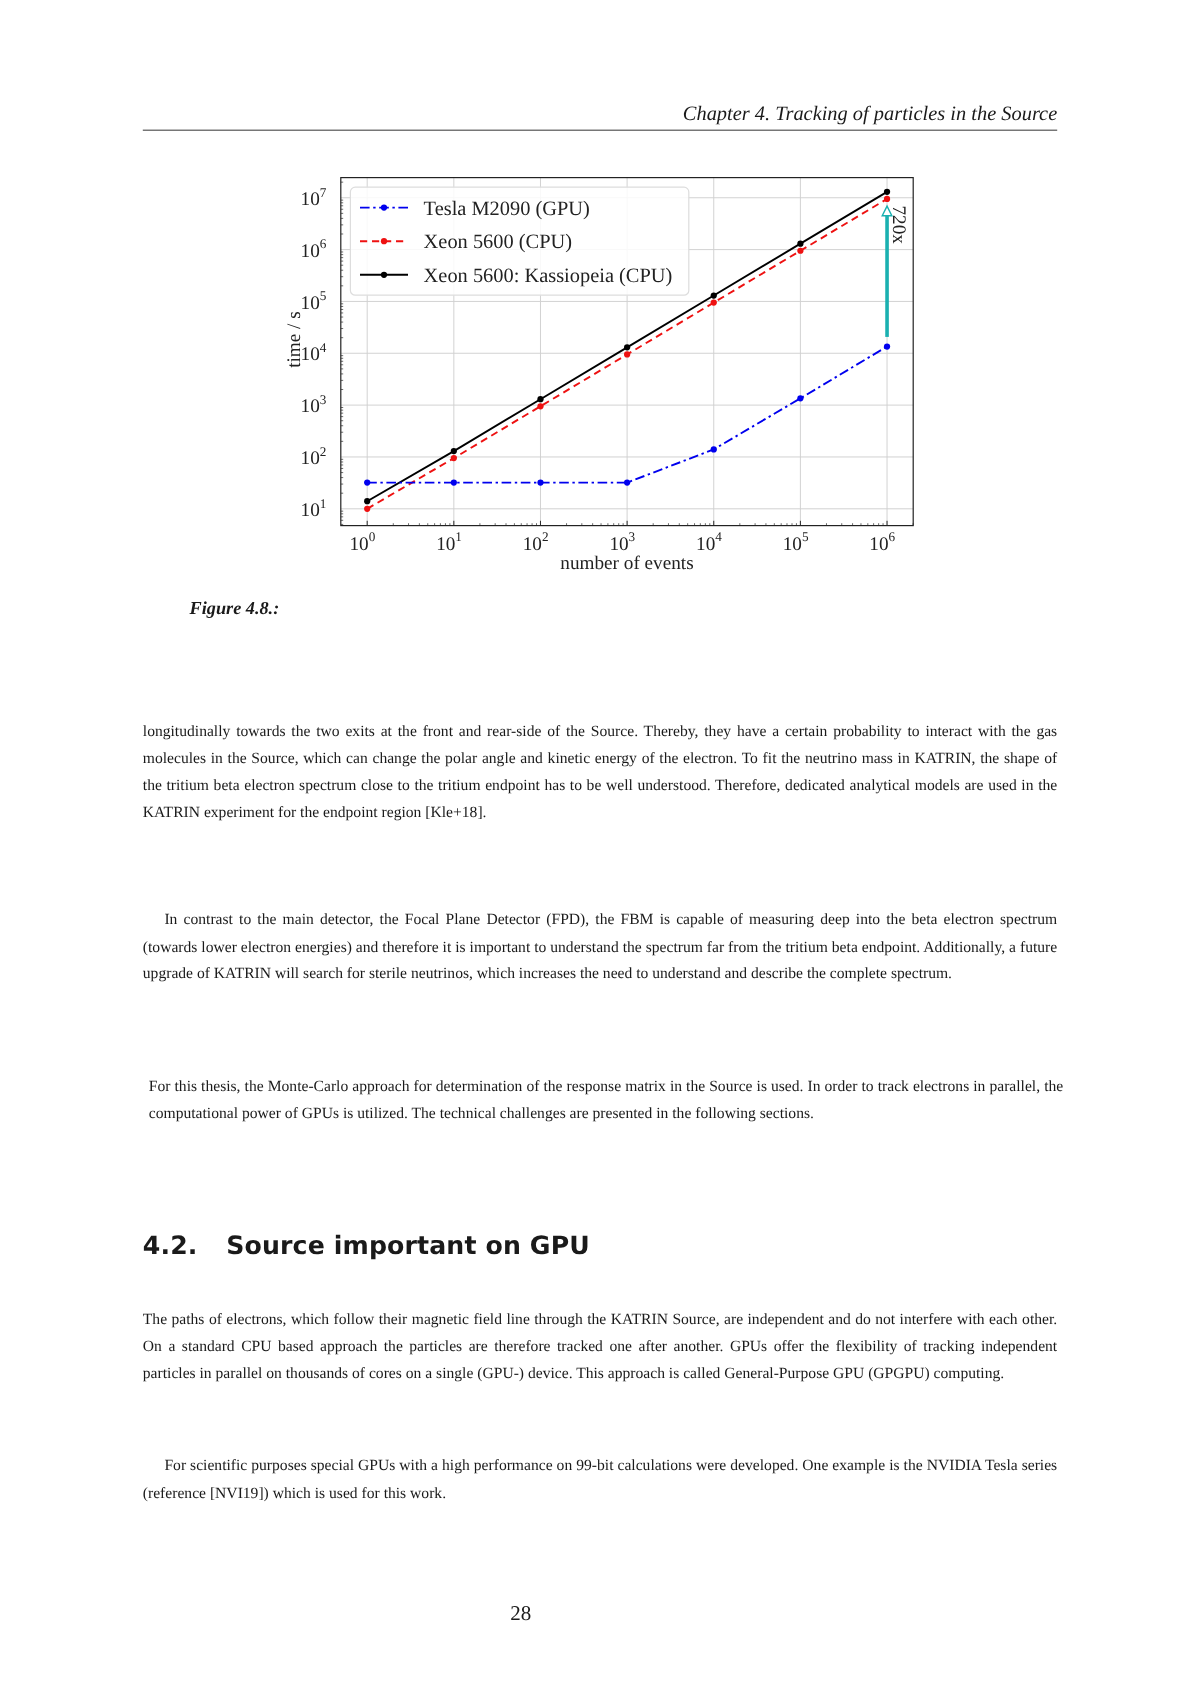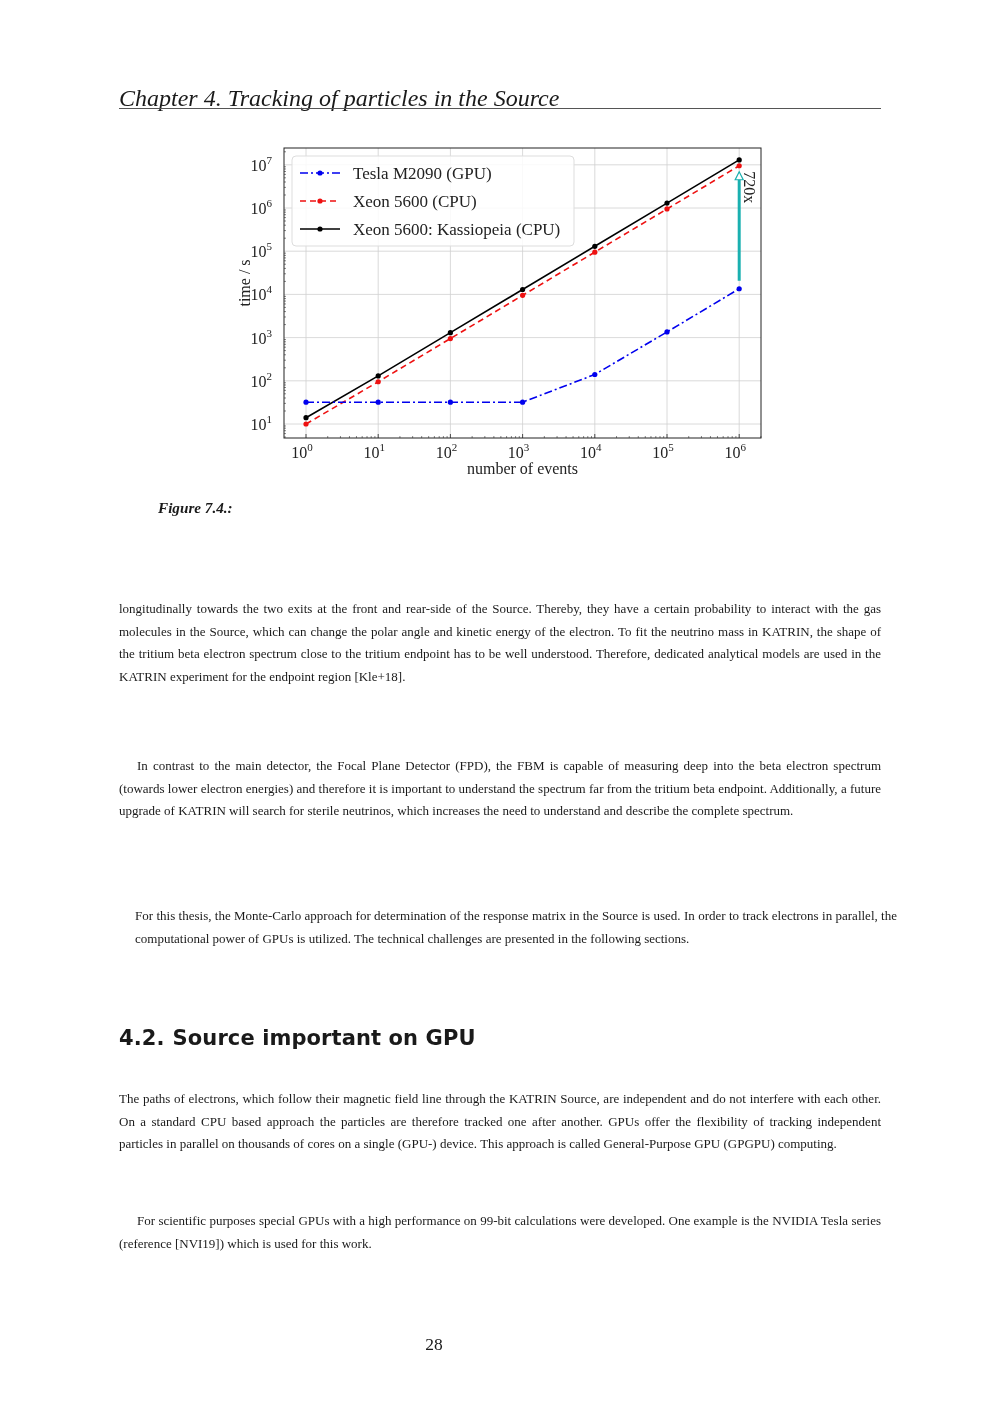--- a/index.html
+++ b/index.html
@@ -1,31 +1,31 @@
 <!DOCTYPE html>
 <html><head>
 <meta charset="utf-8">
 <style>
   html, body { margin: 0; padding: 0; background: #ffffff; }
   body { width: 1000px; height: 1414px; position: relative; overflow: hidden;
          font-family: "Liberation Serif", "DejaVu Serif", serif; color: #1a1a1a; }
-  .running-head { position: absolute; left: 119px; width: 762px; top: 85px; text-align: left;
-         font-style: italic; font-size: 24px; }
+  .running-head { position: absolute; left: 119px; width: 762px; top: 85px; text-align: right;
+         font-style: italic; font-size: 17px; }
   .head-rule { position: absolute; left: 119px; width: 762px; top: 108px; height: 1px; background: #555; }
   .figure { position: absolute; left: 230px; top: 140px; width: 540px; height: 340px; }
   .figure svg { width: 540px; height: 340px; display: block; }
   .caption { position: absolute; left: 158px; top: 497px; width: 690px; font-size: 15.2px;
          font-style: italic; line-height: 22px; }
   .caption .cap-label { font-weight: bold; font-style: italic; position: absolute; left: 0; top: 0; }
   .caption .cap-text { display: block; margin-left: 106px; text-align: justify; }
   .para { position: absolute; left: 119px; width: 762px; font-size: 13px; line-height: 22.5px;
          text-align: justify; hyphens: manual; }
   .section-title { position: absolute; left: 119px; top: 1026px; font-family: "DejaVu Sans", sans-serif;
          font-weight: bold; font-size: 21px; letter-spacing: 0.1px; }
-  .section-title .num { margin-right: 8px; }
+  .section-title .num { margin-right: 24px; }
   .page-number { position: absolute; left: 0; width: 868px; top: 1334px; text-align: center; font-size: 17.5px; }
 </style>
 </head>
 <body>
 
 <div class="running-head">Chapter 4. Tracking of particles in the Source</div>
 <div class="head-rule"></div>
 
 <div class="figure">
   <svg id="chart" viewBox="0 0 540 340" xmlns="http://www.w3.org/2000/svg">
@@ -204,26 +204,26 @@
       <line x1="70" y1="61" x2="110" y2="61" stroke="#ee1111" stroke-width="1.6" stroke-dasharray="6,4"></line>
       <circle cx="90" cy="61" r="2.6" fill="#ee1111"></circle>
       <text x="123" y="67" font-size="17" fill="#222" font-family="Liberation Serif, serif">Xeon 5600 (CPU)</text>
       <line x1="70" y1="89" x2="110" y2="89" stroke="#000000" stroke-width="1.6"></line>
       <circle cx="90" cy="89" r="2.6" fill="#000000"></circle>
       <text x="123" y="95" font-size="17" fill="#222" font-family="Liberation Serif, serif">Xeon 5600: Kassiopeia (CPU)</text>
     </svg>
 </div>
 
 <div class="caption">
-  <span class="cap-label">Figure 7.4.:</span>
+  <span class="cap-label">Figure 4.8.:</span>
 </div>
 
 <p class="para" style="top:598px;margin:0;">longitudinally towards the two exits at the front and rear-side of the Source. Thereby, they have a certain probability to interact with the gas molecules in the Source, which can change the polar angle and kinetic energy of the electron. To fit the neutrino mass in KATRIN, the shape of the tritium beta electron spectrum close to the tritium endpoint has to be well understood. Therefore, dedicated analytical models are used in the KATRIN experiment for the endpoint region [Kle+18].</p>
 <p class="para" style="top:755px;margin:0;text-indent:18px;">In contrast to the main detector, the Focal Plane Detector (FPD), the FBM is capable of measuring deep into the beta electron spectrum (towards lower electron energies) and therefore it is important to understand the spectrum far from the tritium beta endpoint. Additionally, a future upgrade of KATRIN will search for sterile neutrinos, which increases the need to under­stand and describe the complete spectrum.</p>
-<p class="para" style="top:889px;margin:16px;">For this thesis, the Monte-Carlo approach for determination of the response matrix in the Source is used. In order to track electrons in parallel, the computational power of GPUs is utilized. The technical challenges are presented in the following sections.</p>
+<p class="para" style="top:889px;margin:5px;">For this thesis, the Monte-Carlo approach for determination of the response matrix in the Source is used. In order to track electrons in parallel, the computational power of GPUs is utilized. The technical challenges are presented in the following sections.</p>
 
 <div class="section-title">
   <span class="num">4.2.</span><span>Source important on GPU</span>
 </div>
 
 <p class="para" style="top:1088px;margin:0;">The paths of electrons, which follow their magnetic field line through the KATRIN Source, are independent and do not interfere with each other. On a standard CPU based approach the particles are therefore tracked one after another. GPUs offer the flexibility of tracking independent particles in parallel on thousands of cores on a single (GPU-) device. This approach is called General-Purpose GPU (GPGPU) computing.</p>
 <p class="para" style="top:1210px;margin:0;text-indent:18px;">For scientific purposes special GPUs with a high performance on 99-bit calculations were developed. One example is the NVIDIA Tesla series (reference [NVI19]) which is used for this work.</p>
 
 <div class="page-number">28</div>
 

